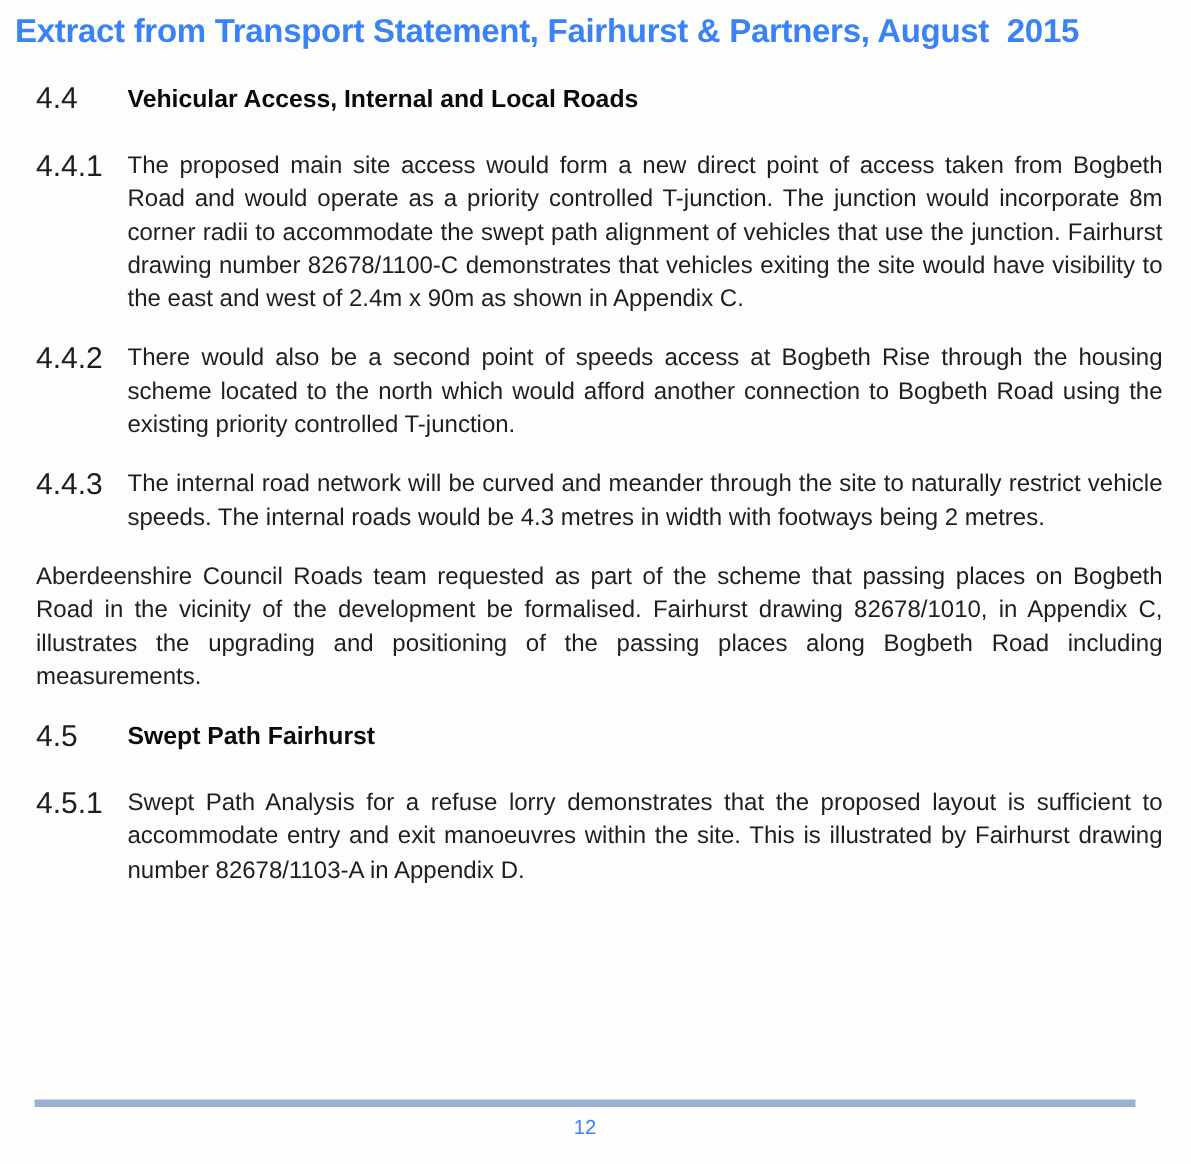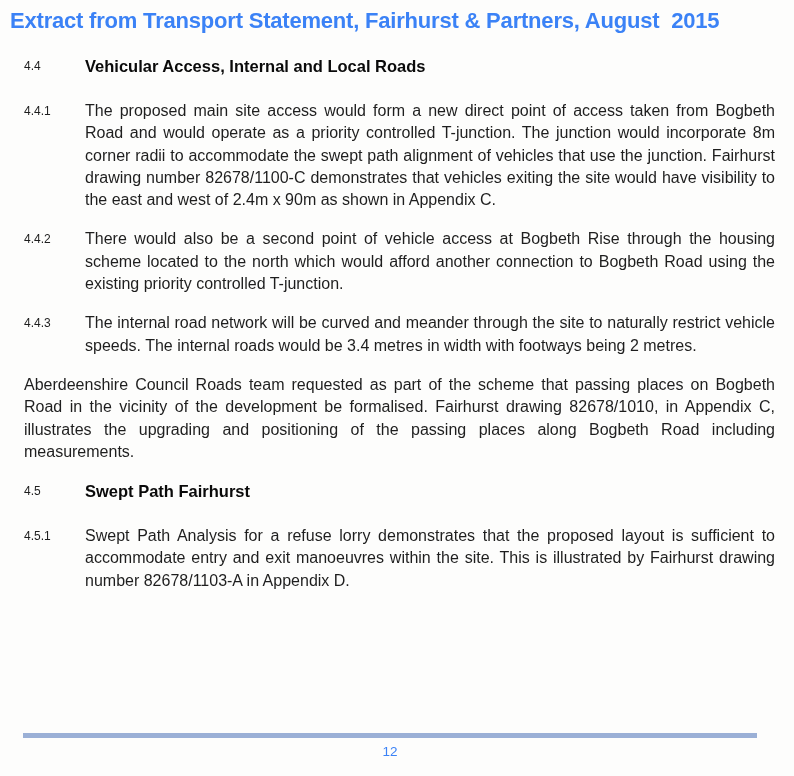--- a/index.html
+++ b/index.html
@@ -32,21 +32,21 @@
   .block.heading {
     margin-bottom: 23px;
     font-weight: bold;
     color: #0a0a0a;
   }
   .block.paragraph {
     margin-bottom: 17px;
   }
   .block .num {
     flex: 0 0 61px;
-    font-size: 12px;
+    font-size: 20px;
     line-height: 22.3px;
     font-weight: normal;
     color: #1e1e1e;
   }
   .block.heading .num { line-height: 22px; }
   .block .txt {
     flex: 1;
     font-size: 16px;
     line-height: 22.3px;
     text-align: justify;
@@ -88,26 +88,26 @@
       <span class="txt">Vehicular Access, Internal and Local Roads</span>
     </section>
 
     <section class="block paragraph">
       <span class="num">4.4.1</span>
       <span class="txt">The proposed main site access would form a new direct point of access taken from Bogbeth Road and would operate as a priority controlled T-junction. The junction would incorporate 8m corner radii to accommodate the swept path alignment of vehicles that use the junction. Fairhurst drawing number 82678/1100-C demonstrates that vehicles exiting the site would have visibility to the east and west of 2.4m x 90m as shown in Appendix C.</span>
     </section>
 
     <section class="block paragraph">
       <span class="num">4.4.2</span>
-      <span class="txt">There would also be a second point of vehicle access at Bogbeth Rise through the housing scheme located to the north which would afford another connection to Bogbeth Road using the existing priority controlled T-junction.</span>
+      <span class="txt">There would also be a second point of speeds access at Bogbeth Rise through the housing scheme located to the north which would afford another connection to Bogbeth Road using the existing priority controlled T-junction.</span>
     </section>
 
     <section class="block paragraph">
       <span class="num">4.4.3</span>
-      <span class="txt">The internal road network will be curved and meander through the site to naturally restrict vehicle speeds. The internal roads would be 3.4 metres in width with footways being 2 metres.</span>
+      <span class="txt">The internal road network will be curved and meander through the site to naturally restrict vehicle speeds. The internal roads would be 4.3 metres in width with footways being 2 metres.</span>
     </section>
 
     <section class="block paragraph">
       <span class="txt">Aberdeenshire Council Roads team requested as part of the scheme that passing places on Bogbeth Road in the vicinity of the development be formalised. Fairhurst drawing 82678/1010, in Appendix C, illustrates the upgrading and positioning of the passing places along Bogbeth Road including measurements.</span>
     </section>
 
     <section class="block heading">
       <span class="num">4.5</span>
       <span class="txt">Swept Path Fairhurst</span>
     </section>

